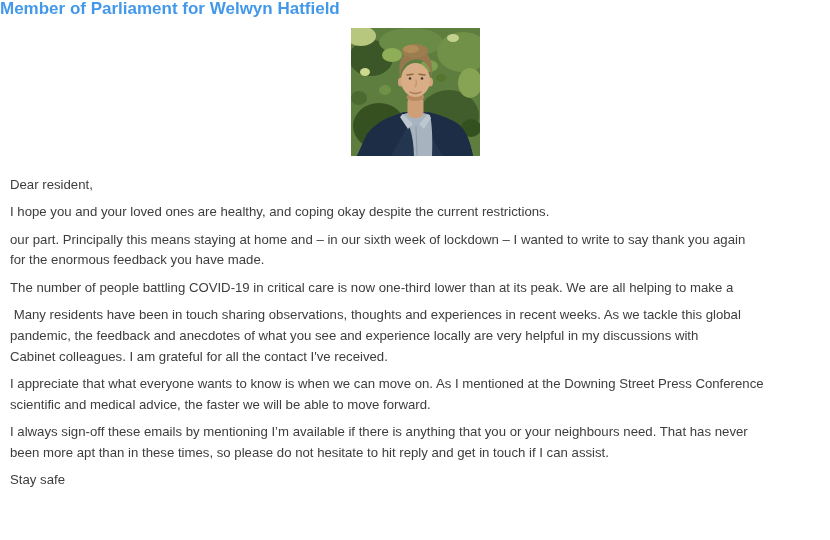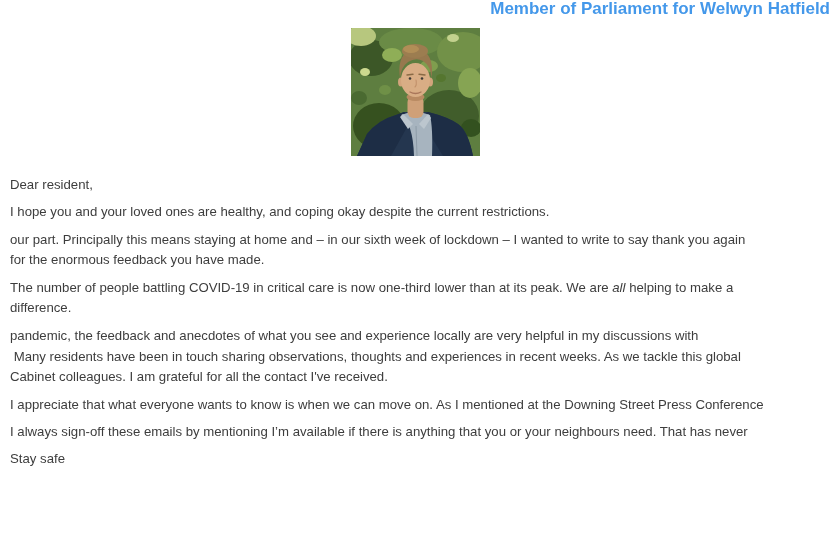--- a/index.html
+++ b/index.html
@@ -3,21 +3,21 @@
 <meta charset="utf-8">
 <style>
   html, body { margin: 0; padding: 0; }
   body {
     width: 830px; height: 540px; overflow: hidden;
     background: #ffffff;
     font-family: "Liberation Sans", sans-serif;
   }
   .title {
     margin: -1px 0 0 0;
-    text-align: right;
+    text-align: left;
     font-size: 17px;
     line-height: 19px;
     font-weight: bold;
     color: #4498EA;
     font-family: "Liberation Sans", sans-serif;
   }
   .photo-wrap {
     display: flex;
     justify-content: center;
     margin-top: 10px;
@@ -28,21 +28,21 @@
     display: block;
   }
   .letter {
     margin: 19px 10px 0 10px;
     color: #3d3d3d;
     font-size: 13.2px;
     line-height: 20.8px;
   }
   .para { margin: 0 0 6.5px 0; }
   .line { white-space: pre; }
-  .it { font-style: italic; }
+  .it { }
   .caret {
     display: inline-block;
     width: 1px;
     height: 15px;
     background: #1b1b1b;
     vertical-align: -3px;
   }
 </style>
 </head>
 <body>
@@ -113,29 +113,30 @@
     </div>
     <div class="para">
       <div class="line"><span>I hope you and your loved ones are healthy, and coping okay despite the current restrictions.</span></div>
     </div>
     <div class="para">
       <div class="line"><span>our part. Principally this means staying at home and – in our sixth week of lockdown – I wanted to write to say thank you again</span></div>
       <div class="line"><span>for the enormous feedback you have made.</span></div>
     </div>
     <div class="para">
       <div class="line"><span>The number of people battling COVID-19 in critical care is now one-third lower than at its peak. We are </span><span class="it">all</span><span> helping to make a</span></div>
-      <div class="line"><span>difference.</span></div>
     </div>
     <div class="para">
+      <div class="line"><span> Many residents have been in touch sharing observations, thoughts and experiences in recent weeks. As we tackle this global</span></div>
       <div class="line"><span>pandemic, the feedback and anecdotes of what you see and experience locally are very helpful in my discussions with</span></div>
-      <div class="line"><span> Many residents have been in touch sharing observations, thoughts and experiences in recent weeks. As we tackle this global</span></div>
       <div class="line"><span>Cabinet colleagues. I am grateful for all the contact I've received.</span></div>
     </div>
     <div class="para">
       <div class="line"><span>I appreciate that what everyone wants to know is when we can move on. As I mentioned at the Downing Street Press Conference</span></div>
+      <div class="line"><span>scientific and medical advice, the faster we will be able to move forward.</span></div>
     </div>
     <div class="para">
       <div class="line"><span>I always sign-off these emails by mentioning I’m available if there is anything that you or your neighbours need. That has never</span></div>
+      <div class="line"><span>been more apt than in these times, so please do not hesitate to hit reply and get in touch if I can assist.</span></div>
     </div>
     <div class="para">
       <div class="line"><span>Stay safe</span></div>
     </div>
   </div>
 
 </body></html>

